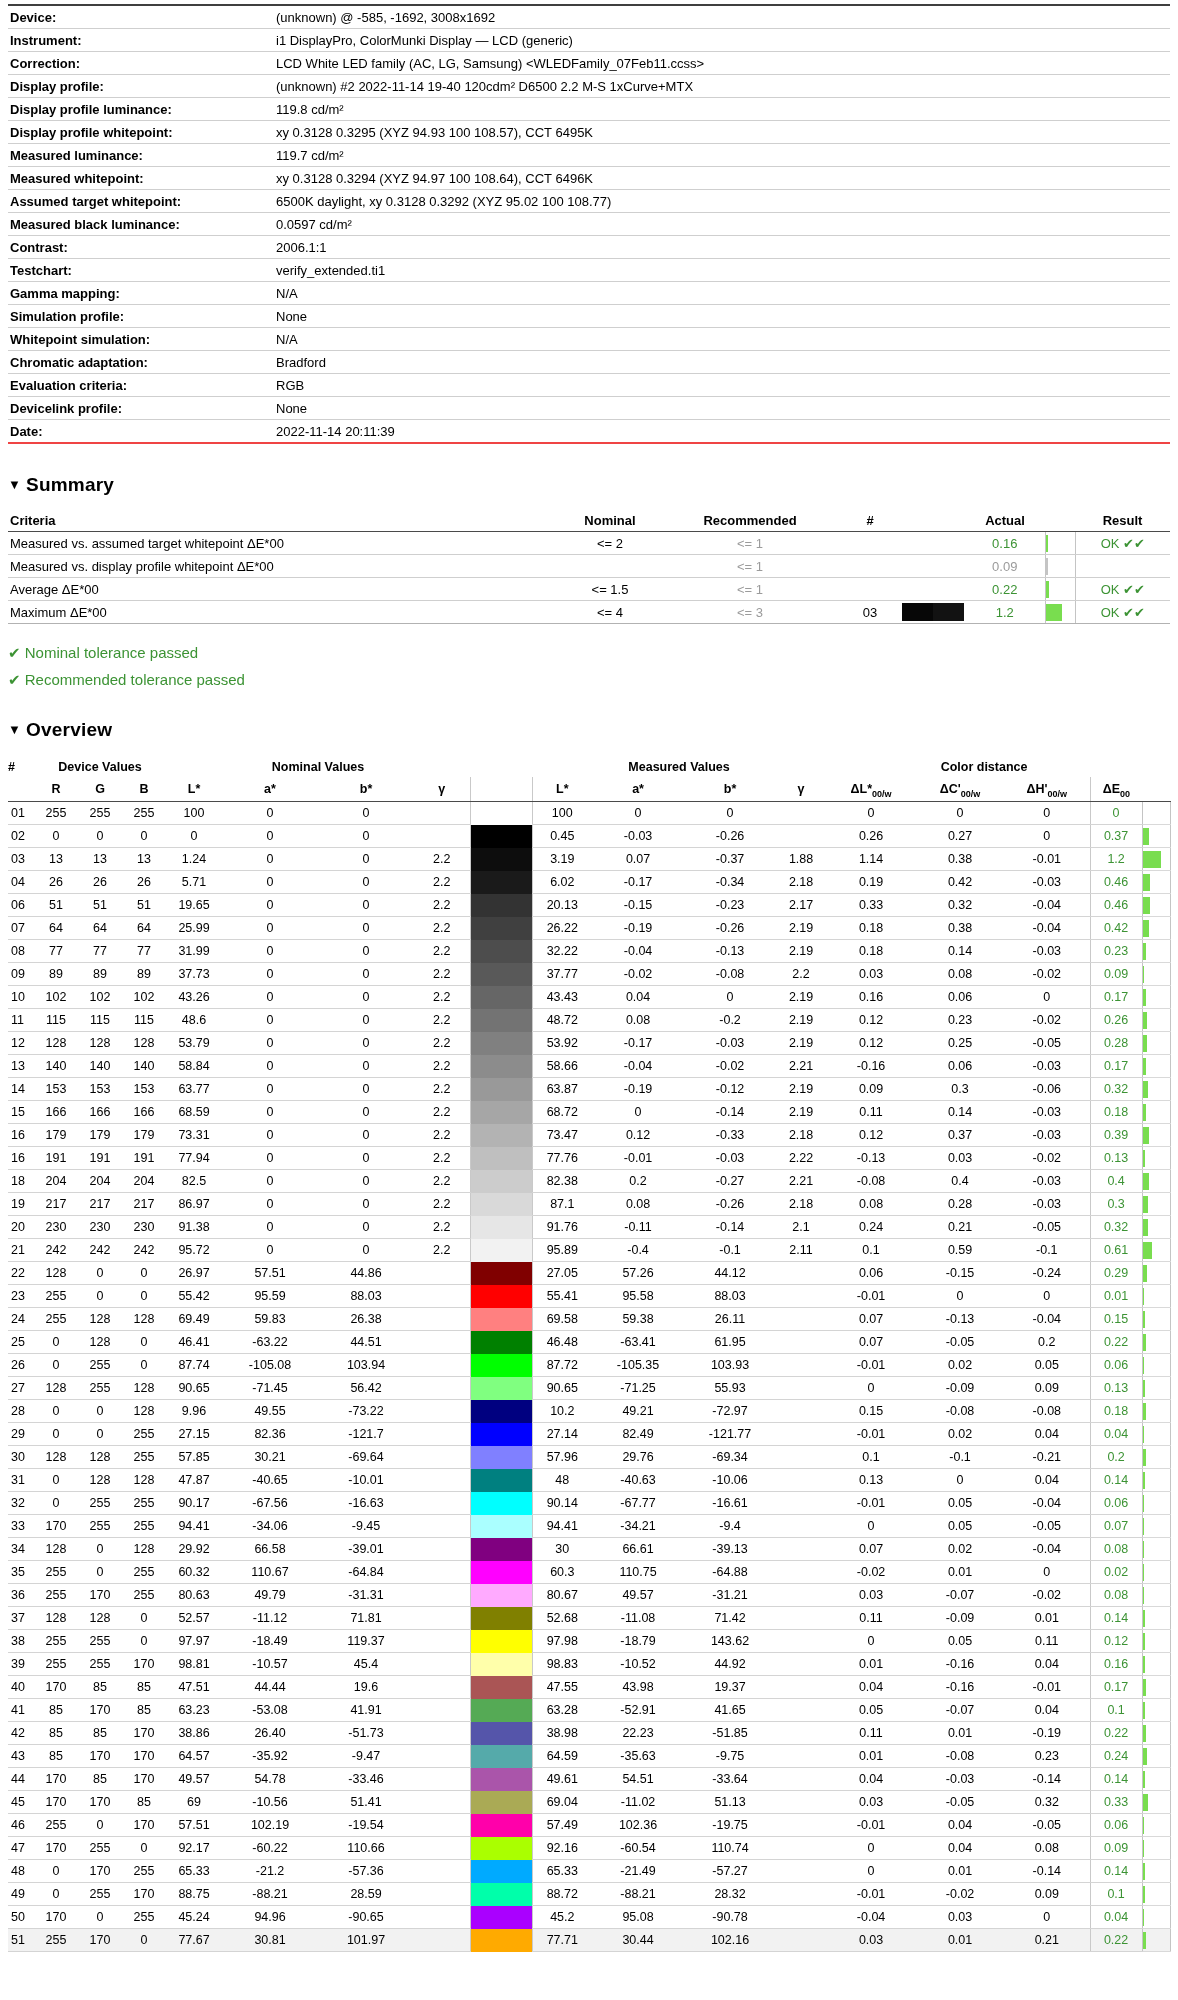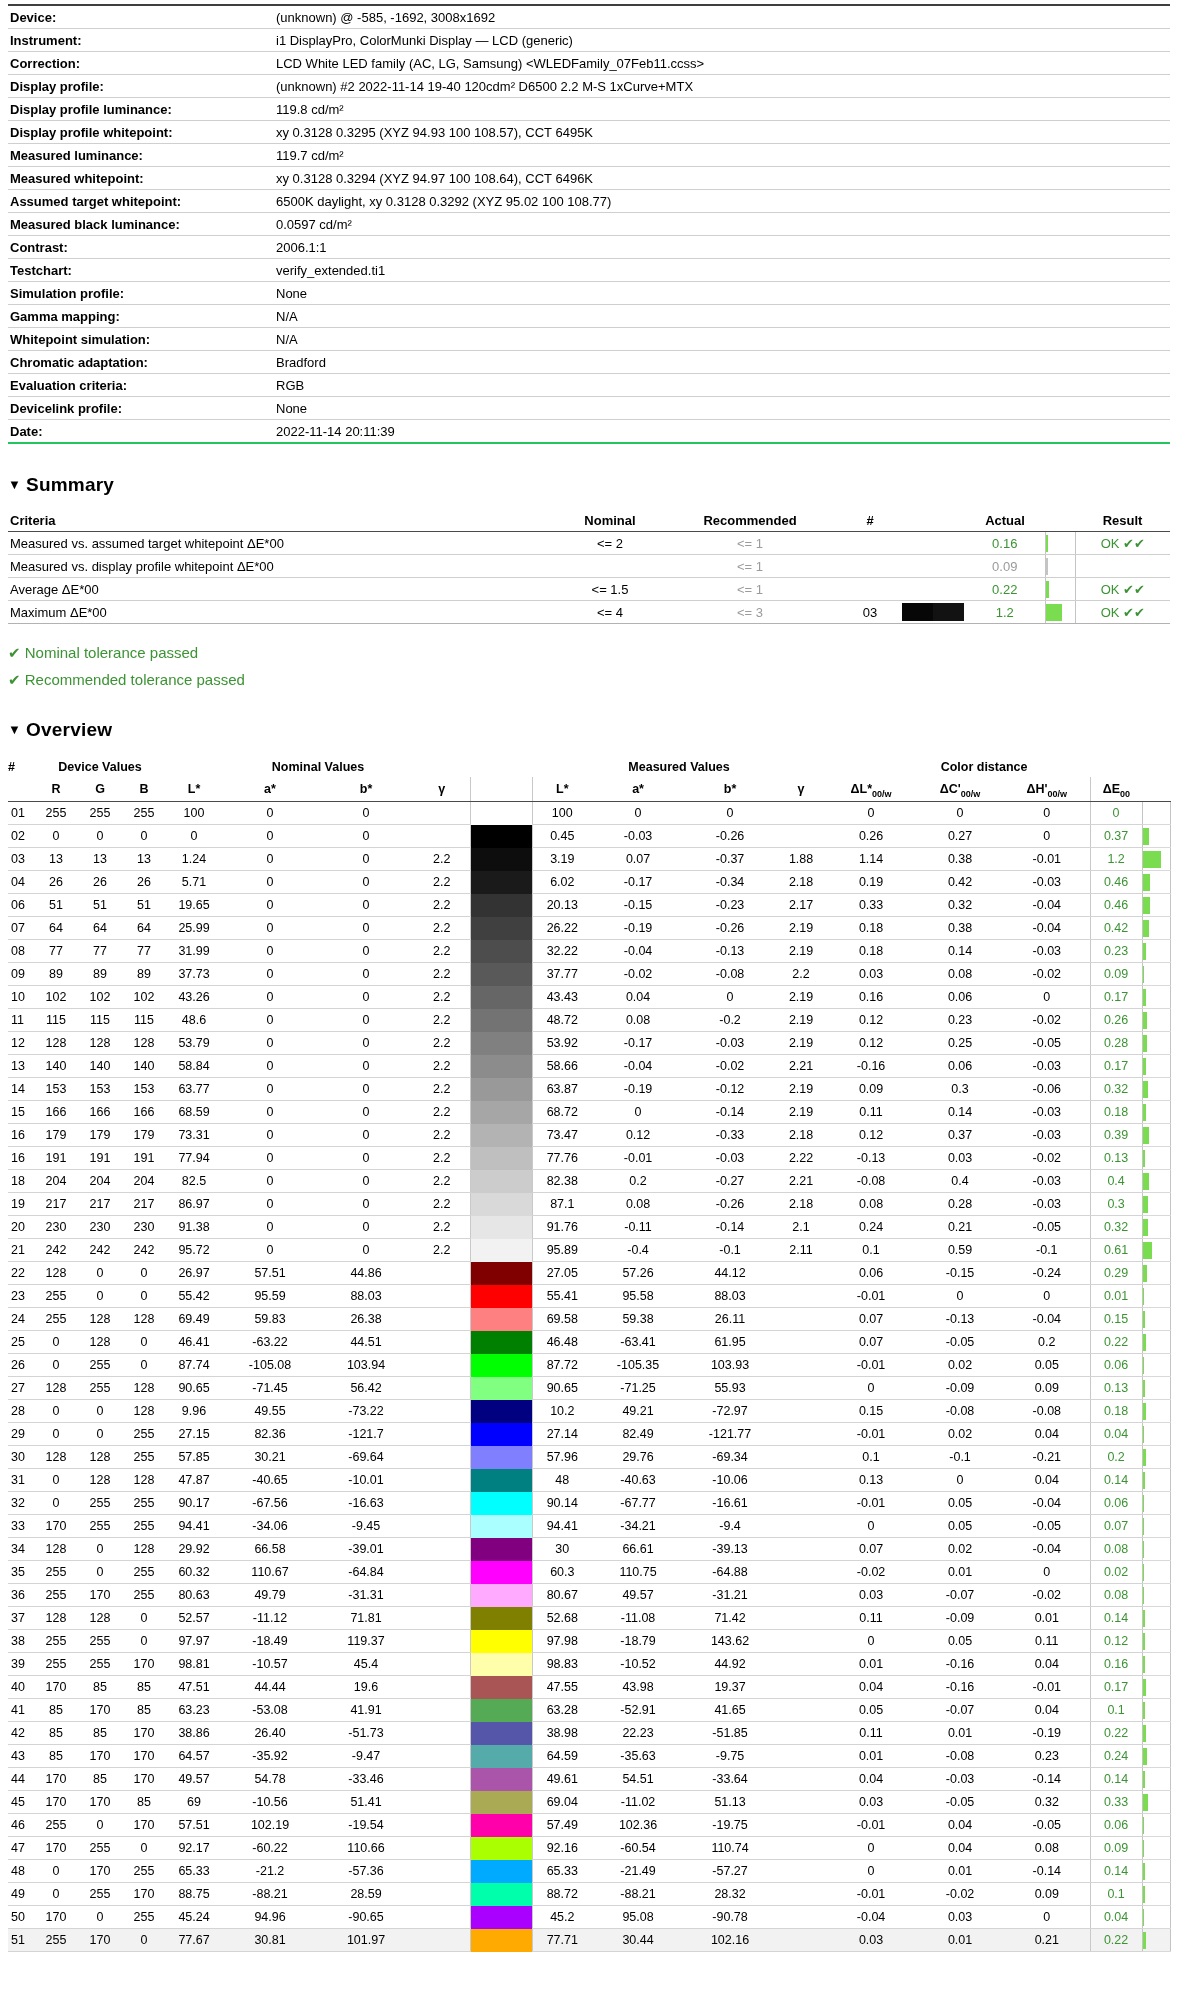--- a/index.html
+++ b/index.html
@@ -2,21 +2,21 @@
 <html><head>
 <meta charset="utf-8">
 <style>
   html,body{margin:0;padding:0;background:#fff;}
   body{width:1178px;height:2000px;overflow:hidden;color:#000;
        font-family:"Liberation Sans","DejaVu Sans",sans-serif;}
   .page{padding:4px 8px 0 8px;}
   table{border-collapse:collapse;table-layout:fixed;}
 
   
-  .info{width:1162px;border-top:2px solid #3f3f3f;border-bottom:2px solid #22c55e;}
+  .info{width:1162px;border-top:2px solid #3f3f3f;border-bottom:2px solid #ef4444;}
   .info td{height:22px;border-bottom:1px solid #cfcfcf;font-size:13px;padding:0 2px;vertical-align:middle;white-space:nowrap;overflow:hidden;}
   .info tr:last-child td{border-bottom:none;}
   .info .lbl{font-weight:bold;width:266px;}
 
   
   h2.sec{font-size:19px;font-weight:bold;margin:30px 0 0 0;letter-spacing:.2px;}
   h2.sec .tri{font-size:13px;vertical-align:2px;margin-right:5px;}
 
   
   .sum{width:1162px;font-size:13px;margin-top:13px;}
@@ -100,26 +100,26 @@
         </tr>
         <tr>
           <td class="lbl">Contrast:</td>
           <td class="val">2006.1:1</td>
         </tr>
         <tr>
           <td class="lbl">Testchart:</td>
           <td class="val">verify_extended.ti1</td>
         </tr>
         <tr>
+          <td class="lbl">Gamma mapping:</td>
+          <td class="val">N/A</td>
+        </tr>
+        <tr>
           <td class="lbl">Simulation profile:</td>
           <td class="val">None</td>
-        </tr>
-        <tr>
-          <td class="lbl">Gamma mapping:</td>
-          <td class="val">N/A</td>
         </tr>
         <tr>
           <td class="lbl">Whitepoint simulation:</td>
           <td class="val">N/A</td>
         </tr>
         <tr>
           <td class="lbl">Chromatic adaptation:</td>
           <td class="val">Bradford</td>
         </tr>
         <tr>

